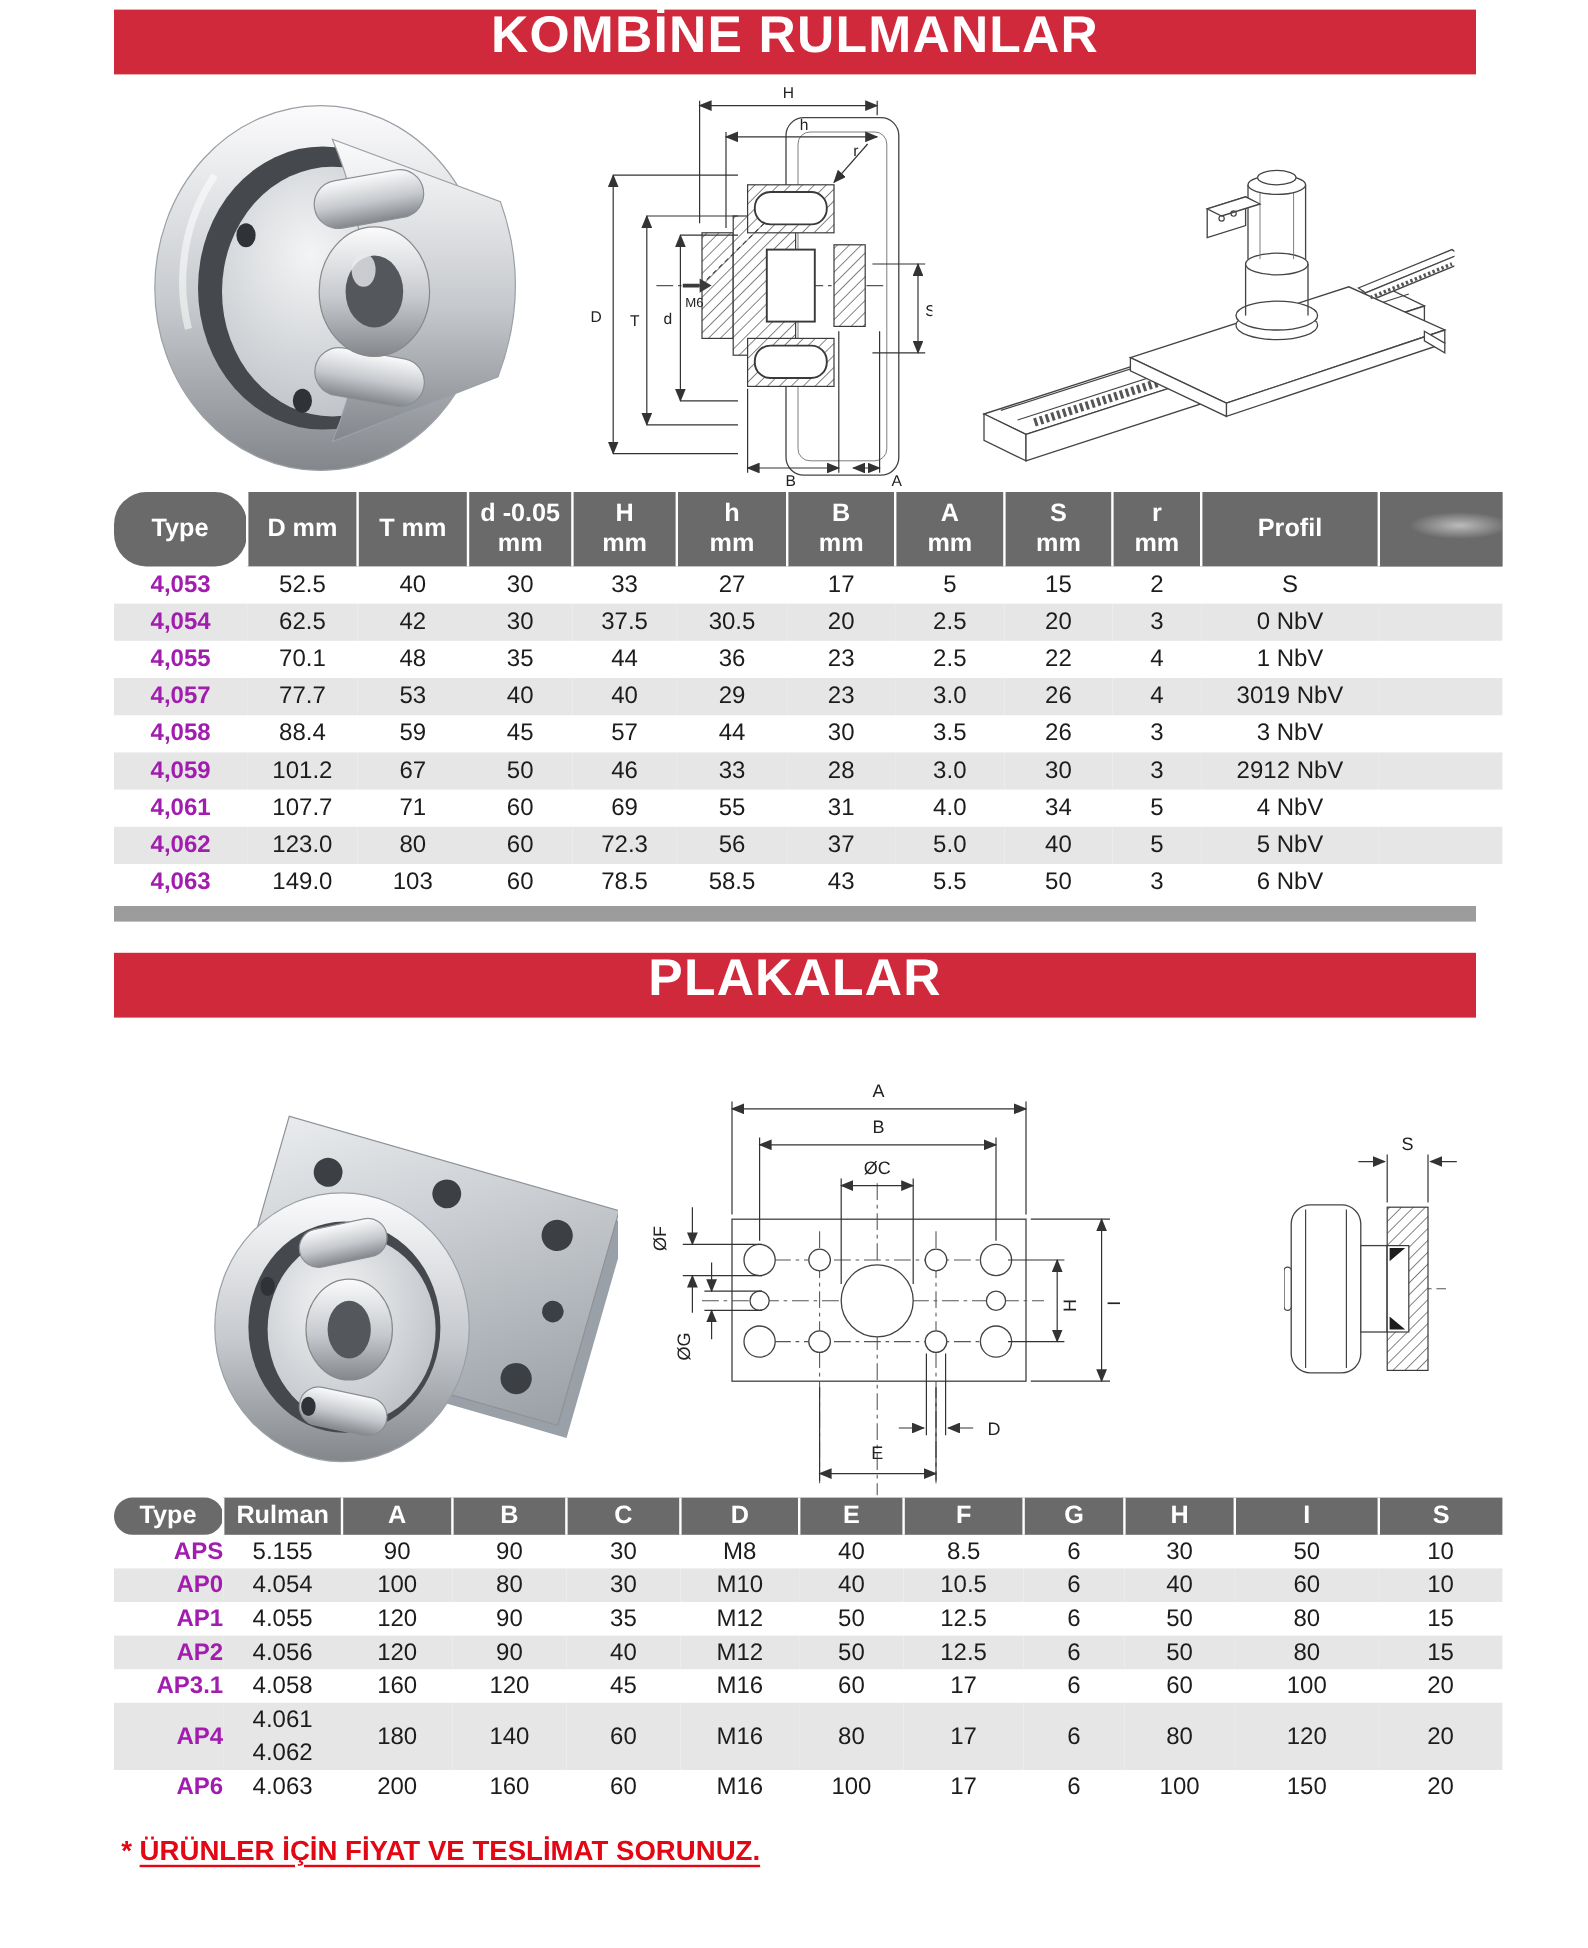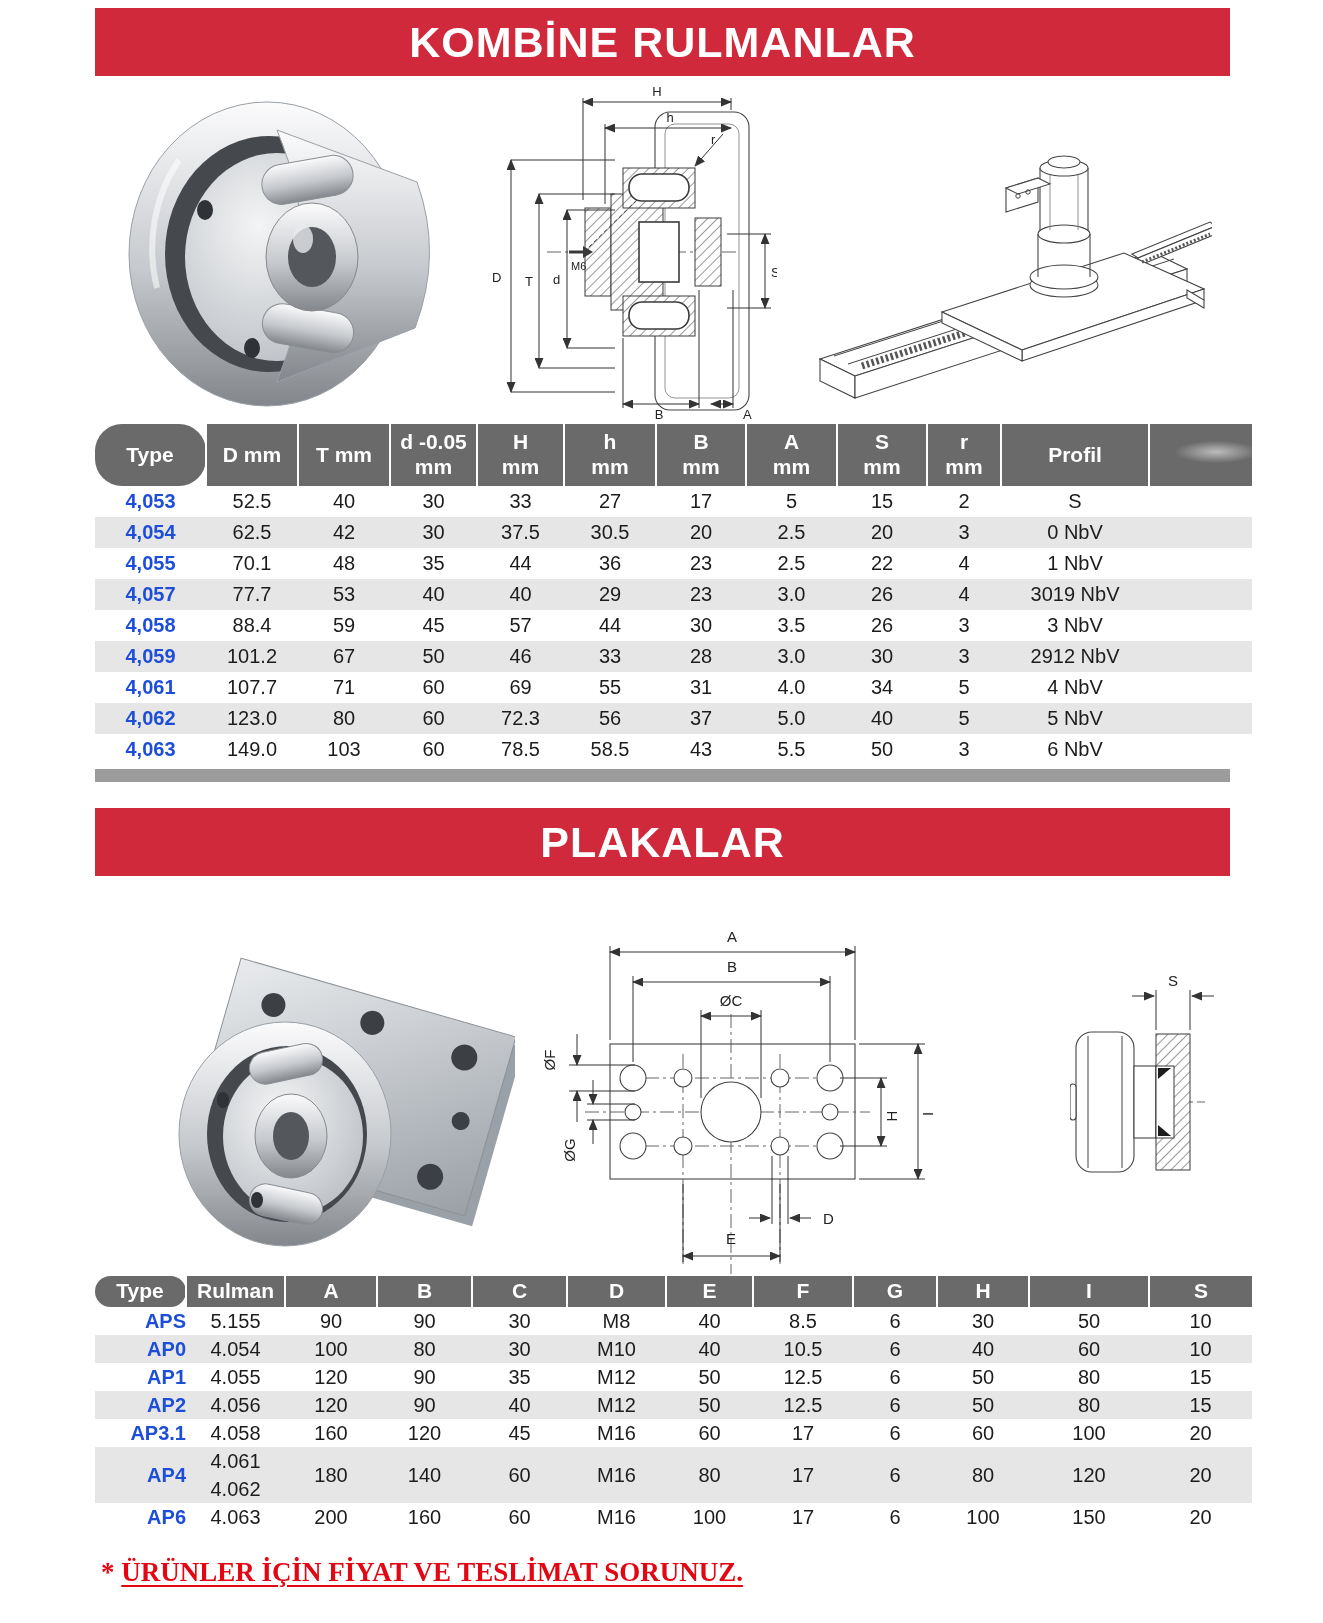--- a/index.html
+++ b/index.html
@@ -1,53 +1,53 @@
 <!DOCTYPE html>
 <html><head>
 <meta charset="utf-8">
 <style>
   html,body{margin:0;padding:0;background:#ffffff;}
   body{width:1323px;height:1623px;position:relative;font-family:"Liberation Sans",sans-serif;overflow:hidden;}
   .content{margin-left:95px;width:1135px;padding-top:8px;}
 
-  .banner{height:68px;background:#d0293b;display:flex;align-items:center;justify-content:center;}
+  .banner{height:54px;background:#d0293b;display:flex;align-items:flex-start;justify-content:center;}
   .banner .btxt{color:#ffffff;font-weight:bold;font-size:43px;letter-spacing:1px;line-height:1;}
   .banner2{margin-top:26px;}
 
   .imgrow{display:flex;align-items:flex-start;}
   .row1{height:342px;padding-top:6px;}
   .row2{height:392px;padding-top:8px;}
 
   table{border-collapse:collapse;table-layout:fixed;width:1135px;}
   th{background:#6a6a6a;color:#fff;font-weight:bold;font-size:21px;text-align:center;
      vertical-align:middle;line-height:1.18;border-left:2px solid #ffffff;padding:0;}
   th:first-child{border-left:none;border-radius:27px;}
   td{text-align:center;font-size:20px;color:#1c1c1c;padding:0;line-height:27px;}
   tbody tr:nth-child(even){background:#e6e6e6;}
-  td:first-child{font-weight:bold;color:#1d4ed8;margin-top:12px;}
+  td:first-child{font-weight:bold;color:#a21caf;margin-top:12px;}
 
   .t1 th{height:62px;}
   .t1 td{height:31px;line-height:31px;}
   .t1 th:nth-child(1){width:110px}.t1 th:nth-child(2){width:90px}.t1 th:nth-child(3){width:90px}
   .t1 th:nth-child(4){width:85px}.t1 th:nth-child(5){width:85px}.t1 th:nth-child(6){width:90px}
   .t1 th:nth-child(7){width:88px}.t1 th:nth-child(8){width:89px}.t1 th:nth-child(9){width:88px}
   .t1 th:nth-child(10){width:72px}.t1 th:nth-child(11){width:146px}.t1 th:nth-child(12){width:102px}
   .t1 th:last-child{background-image:radial-gradient(ellipse 60px 16px at 65% 45%,rgba(255,255,255,.55),rgba(255,255,255,0) 70%),linear-gradient(#6a6a6a,#6a6a6a);}
 
   .t2 th{height:31px;font-size:21px;}
   .t2 td{height:28px;line-height:28px;}
   .t2 td:first-child{text-align:right;padding-left:6px;}
   .t2 th:nth-child(1){width:90px}.t2 th:nth-child(2){width:97px}.t2 th:nth-child(3){width:90px}
   .t2 th:nth-child(4){width:93px}.t2 th:nth-child(5){width:93px}.t2 th:nth-child(6){width:97px}
   .t2 th:nth-child(7){width:85px}.t2 th:nth-child(8){width:98px}.t2 th:nth-child(9){width:82px}
   .t2 th:nth-child(10){width:90px}.t2 th:nth-child(11){width:118px}.t2 th:nth-child(12){width:102px}
 
   .endbar{height:13px;background:#9c9c9c;margin-top:4px;}
 
-  .footnote{margin-top:26px;font-size:27px;font-weight:bold;color:#e30613;padding-left:6px;font-family:Liberation Serif, serif;}
+  .footnote{margin-top:26px;font-size:23px;font-weight:bold;color:#e30613;padding-left:6px;}
   .footnote .u{text-decoration:underline;text-decoration-thickness:2px;text-underline-offset:4px;}
 
   svg text{font-family:"Liberation Sans",sans-serif;fill:#222;}
   .dim{stroke:#333;stroke-width:1;fill:none;}
   .part{stroke:#3a3a3a;stroke-width:1.6;fill:#fff;}
   .thin{stroke:#444;stroke-width:1.1;fill:#fff;}
   .cl{stroke:#555;stroke-width:0.9;fill:none;stroke-dasharray:14,4,3,4;}
 </style>
 </head>
 <body>

